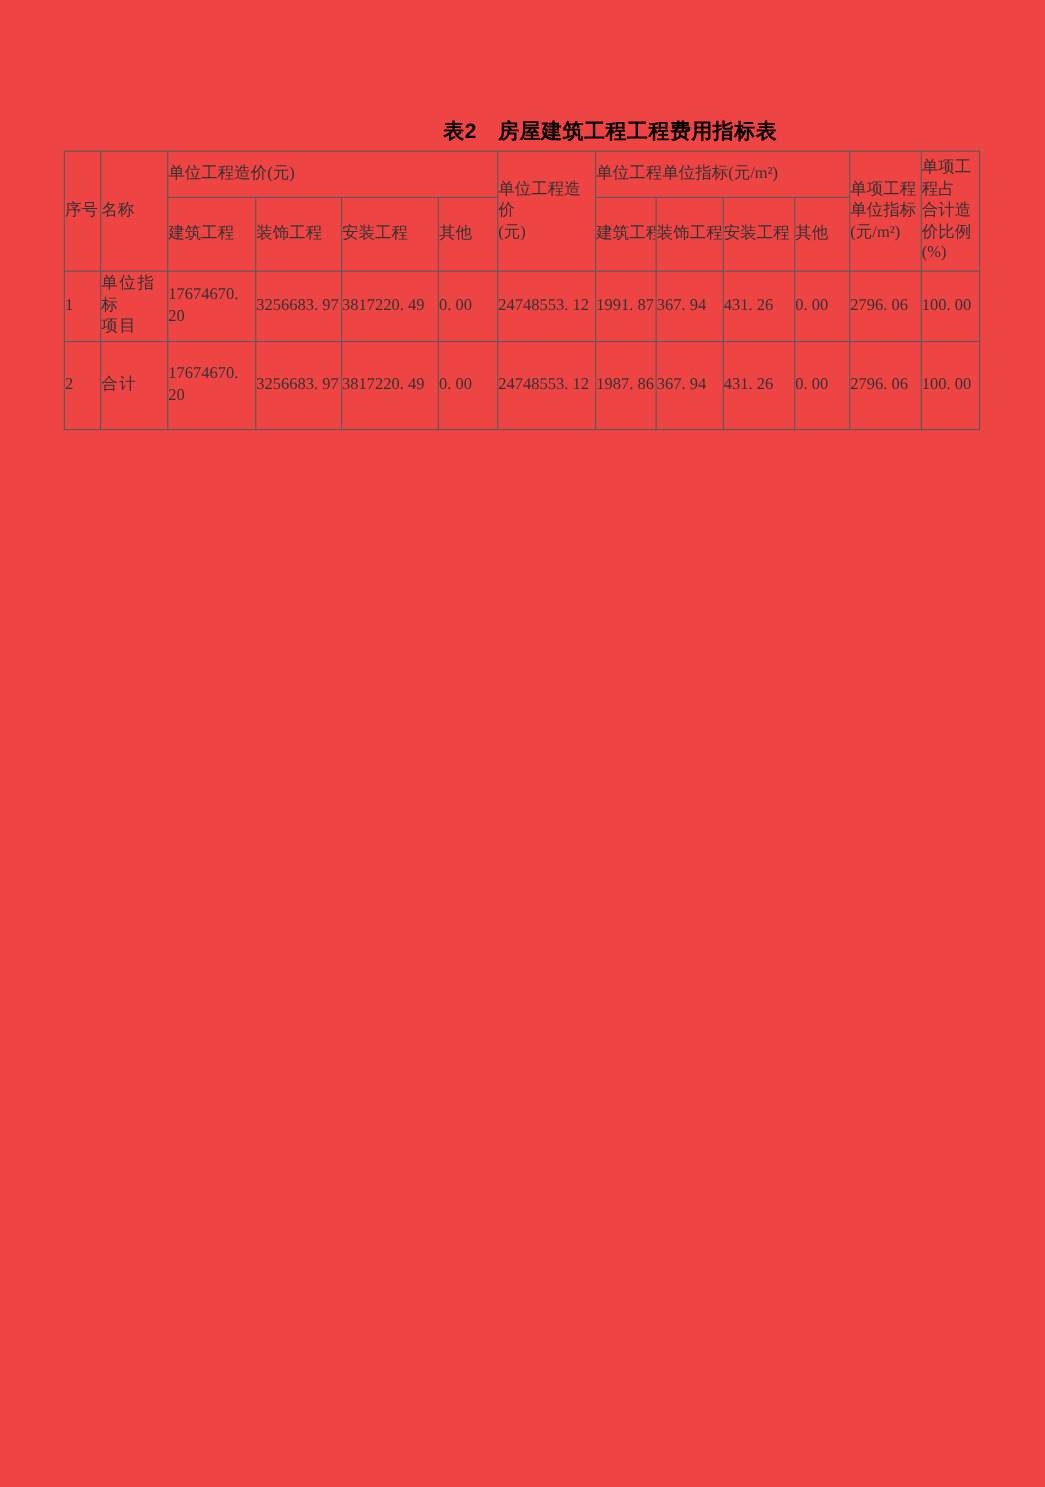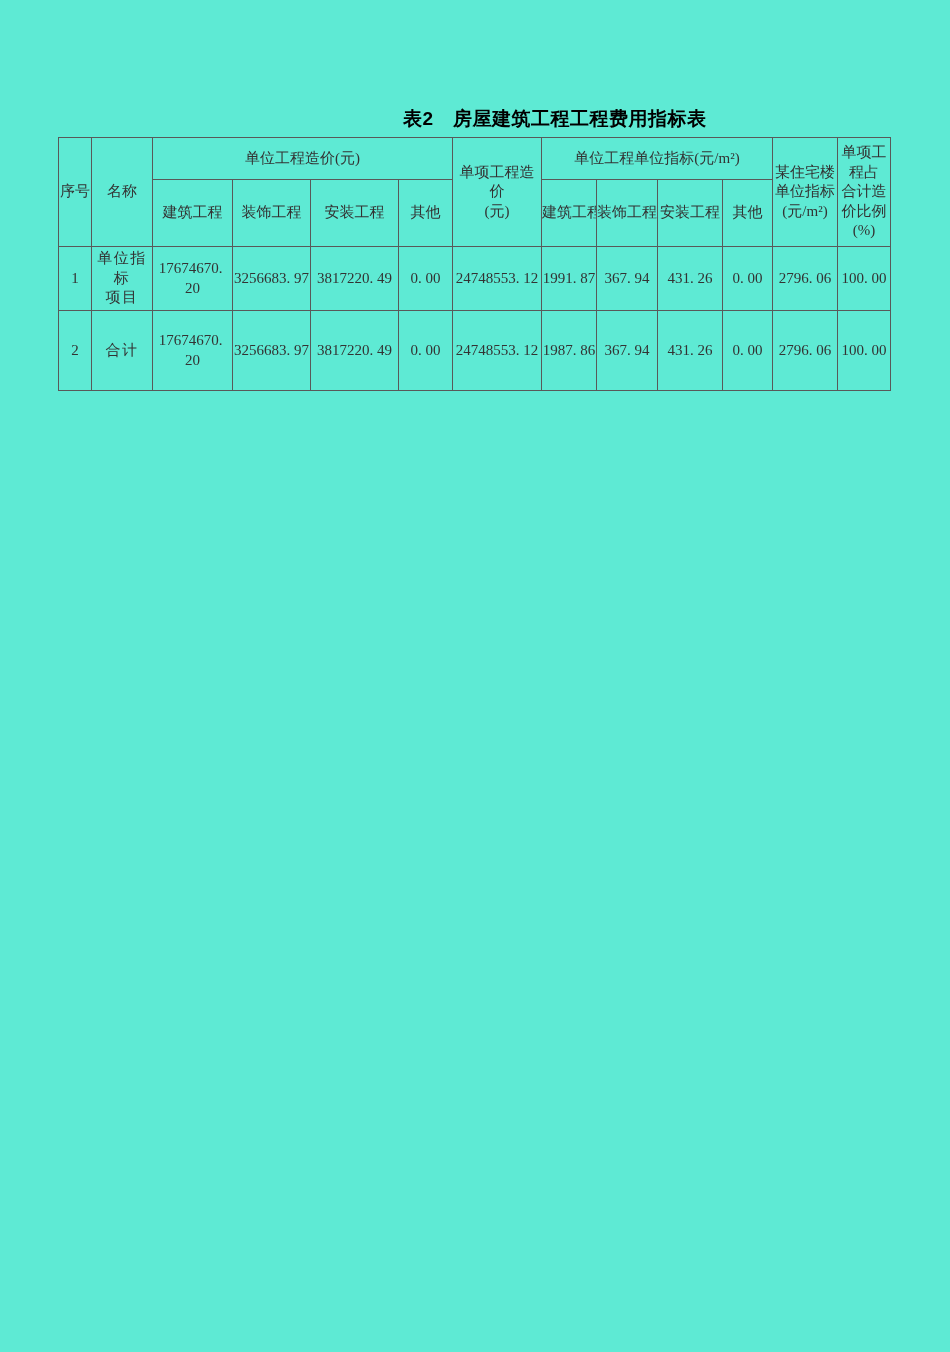--- a/index.html
+++ b/index.html
@@ -1,33 +1,33 @@
 <!DOCTYPE html>
 <html><head>
 <meta charset="utf-8">
 <style>
   html,body { margin:0; padding:0; background:#ffffff; }
   body { width:950px; height:1352px; font-family:"Liberation Serif","DejaVu Serif",serif; }
-  .page { position:relative; width:950px; height:1352px; background:#5eead4; overflow:hidden; }
+  .page { position:relative; width:950px; height:1352px; background:#ef4444; overflow:hidden; }
 
   .doc-title {
     position:absolute; left:403px; top:106px;
     font-size:19px; font-weight:bold; color:#000000;
     letter-spacing:0.5px; white-space:nowrap;
     font-family:"Liberation Sans","DejaVu Sans",sans-serif;
   }
 
   table.cost-table {
     position:absolute; left:58px; top:137px;
     width:833px; table-layout:fixed;
     border-collapse:collapse;
   }
   table.cost-table td {
     border:1px solid #595959;
-    text-align:center; vertical-align:middle;
+    text-align:left; vertical-align:middle;
     color:#333333; padding:0;
     font-size:15px; line-height:1.3;
     overflow:hidden;
   }
   tr.rowA  { height:42px; }
   tr.rowB  { height:67px; }
   tr.row1  { height:64px; }
   tr.row2  { height:80px; }
 
   td.pre   { white-space:pre-line; }
@@ -61,24 +61,24 @@
         <col style="width:50px">
         <col style="width:65px">
       <col style="width:53px">
     </colgroup>
 
     <tbody>
         <tr class="rowA">
       <td rowspan="2">序号</td>
       <td rowspan="2">名称</td>
       <td colspan="4">单位工程造价(元)</td>
-      <td rowspan="2" class="pre h14">单项工程造价
+      <td rowspan="2" class="pre h14">单位工程造价
 (元)</td>
       <td colspan="4">单位工程单位指标(元/m²)</td>
-      <td rowspan="2" class="pre h14">某住宅楼
+      <td rowspan="2" class="pre h14">单项工程
 单位指标
 (元/m²)</td>
       <td rowspan="2" class="pre ratio">单项工
 程占
 合计造
 价比例
 (%)</td>
     </tr>
 
     <tr class="rowB">

